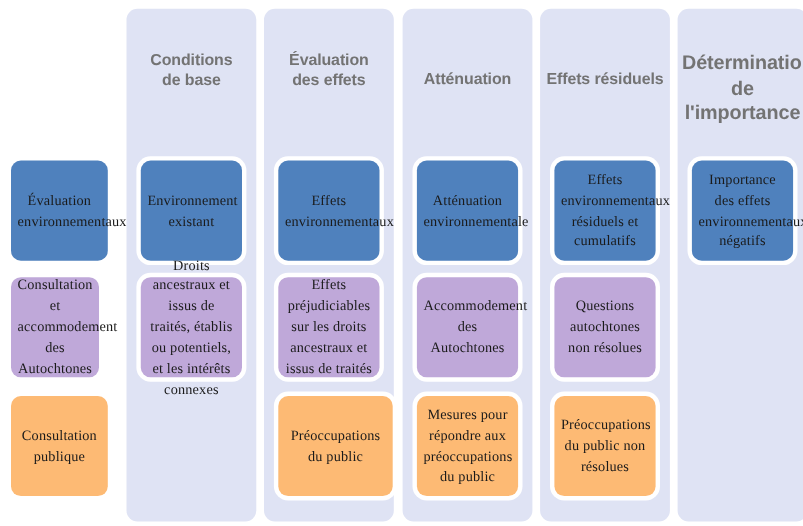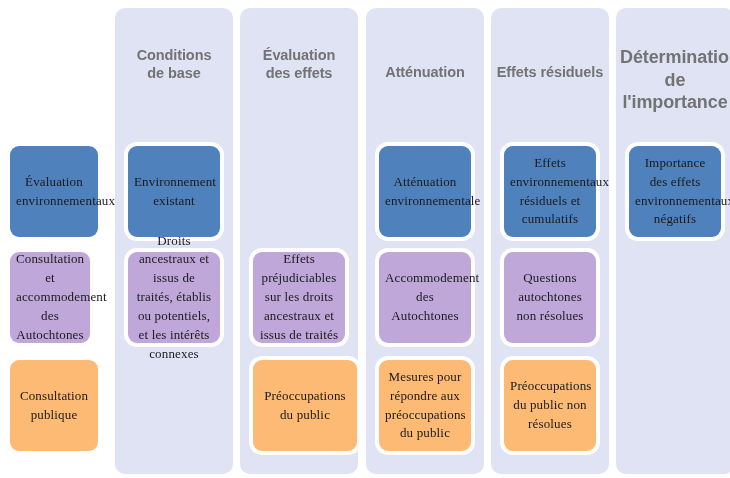--- a/index.html
+++ b/index.html
@@ -95,20 +95,23 @@
   <div class="box purple row-2" style="left:128px; width:92px;">
     <span>Droits ancestraux et issus de traités, établis ou potentiels, et les intérêts connexes</span>
   </div>
 
   <div class="stage" style="left:240px; width:118px;">
     <div class="stage-title two-line">
       <div>Évaluation</div>
       <div>des effets</div>
     </div>
   </div>
+  <div class="box blue row-1" style="left:253px; width:92px;">
+    <span>Effets environnementaux</span>
+  </div>
   <div class="box purple row-2" style="left:253px; width:92px;">
     <span>Effets préjudiciables sur les droits ancestraux et issus de traités</span>
   </div>
   <div class="box green row-3" style="left:253px; width:104px;justify-content:flex-end;">
     <span>Préoccupations du public</span>
   </div>
 
   <div class="stage" style="left:366px; width:118px;">
     <div class="stage-title" style="top:55px;">
       <div>Atténuation</div>

